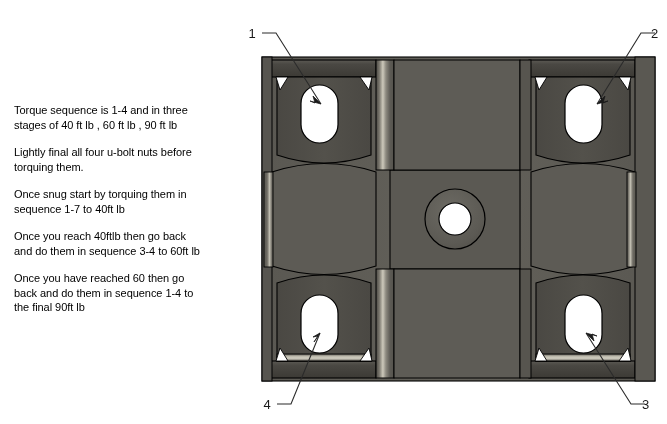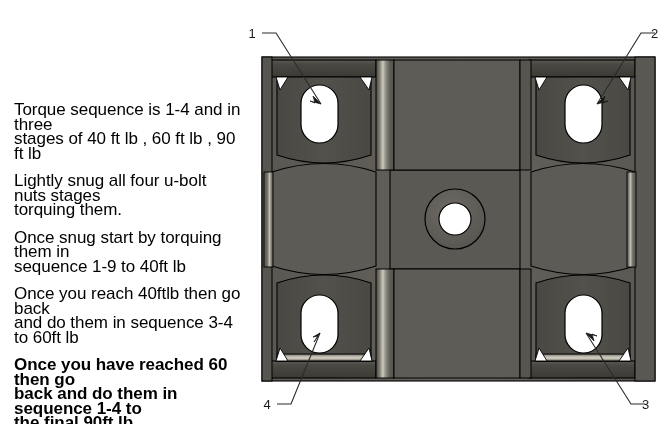--- a/index.html
+++ b/index.html
@@ -24,27 +24,27 @@
 
   
   #instructions {
     position: absolute;
     left: 14px;
     top: 103px;
     width: 228px;
   }
   .para {
     color: #000000;
-    font-size: 17px;
+    font-size: 11px;
     line-height: 14.5px;
     margin: 0 0 13px 0;
     white-space: pre-line;
     letter-spacing: -0.05px;
   }
-  .para:last-child { margin-bottom: 16px; font-weight: bold; }
+  .para:last-child { margin-bottom: 16px; }
 
   
   #drawing {
     position: absolute;
     left: 0;
     top: 0;
     width: 667px;
     height: 424px;
   }
   #drawing svg { display: block; }
@@ -56,24 +56,24 @@
   }
 </style>
 </head>
 <body>
 
 <div id="page">
 
   <div id="instructions">
     <p class="para">Torque sequence is 1-4 and in three
 stages of 40 ft lb , 60 ft lb , 90 ft lb</p>
-    <p class="para">Lightly snug all four u-bolt nuts stages
+    <p class="para">Lightly final all four u-bolt nuts before
 torquing them.</p>
     <p class="para">Once snug start by torquing them in
-sequence 1-9 to 40ft lb</p>
+sequence 1-7 to 40ft lb</p>
     <p class="para">Once you reach 40ftlb then go back
 and do them in sequence 3-4 to 60ft lb</p>
     <p class="para">Once you have reached 60 then go
 back and do them in sequence 1-4 to
 the final 90ft lb</p>
   </div>
 
   <div id="drawing">
     <svg width="667" height="424" viewBox="0 0 667 424" xmlns="http://www.w3.org/2000/svg">
       <defs>

